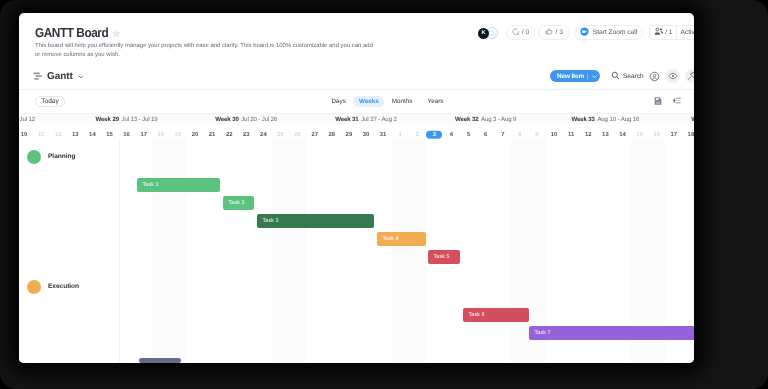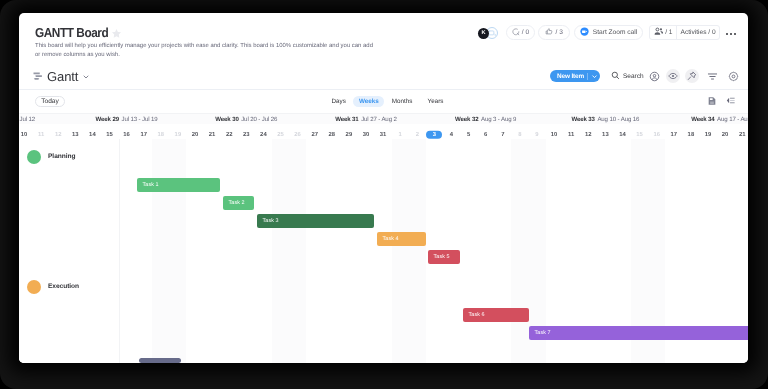--- a/index.html
+++ b/index.html
@@ -1,19 +1,19 @@
 <!DOCTYPE html>
 <html><head>
 <meta charset="utf-8">
 <style>
   *{box-sizing:border-box;margin:0;padding:0}
   html,body{width:768px;height:389px;overflow:hidden}
   body{background:#000;font-family:"Liberation Sans",sans-serif;-webkit-font-smoothing:antialiased;text-rendering:geometricPrecision}
   .bgwrap{position:absolute;left:0;top:0;width:768px;height:389px;background:#141414;border-radius:16px;overflow:hidden}
-  .card{position:absolute;left:19px;top:13px;width:729px;height:350px;background:#fff;border-radius:5px;overflow:hidden;box-shadow:0 0 18px 10px rgba(0,0,0,0.95)}
+  .card{position:absolute;left:19px;top:13px;width:675px;height:350px;background:#fff;border-radius:5px;overflow:hidden;box-shadow:0 0 18px 10px rgba(0,0,0,0.95)}
 
   
   .bhead{position:relative;height:58px;padding:12px 14px 0 16px}
   .title-row{display:flex;align-items:center}
   .btitle{font-size:13px;font-weight:700;color:#323338;letter-spacing:-0.5px;transform:scaleX(0.91);transform-origin:left center}
   .star{margin-left:-4px;display:flex;align-items:center;line-height:1;margin-top:1px}
   .bdesc{margin-top:2px;font-size:5.95px;line-height:9px;color:#676879;width:342px}
 
   
   .tr-actions{position:absolute;left:0;top:0;width:100%;height:30px}
@@ -28,21 +28,21 @@
   .pill-group{position:absolute;left:630px;top:12px;height:15px;width:71px;border:1px solid #eceef3;border-radius:3px;display:flex;align-items:stretch;background:#fff;overflow:hidden}
   .pill-group > div{display:flex;align-items:center;justify-content:center;gap:2px;font-size:6.6px;color:#505258}
   .pill-group > div:first-child{width:27px}
   .pill-group > div:last-child{width:44px}
   .pill-group > div + div{border-left:1px solid #eceef3}
   .dots{position:absolute;left:707px;top:20px;display:flex;gap:2px}
   .dots i{width:2px;height:2px;border-radius:50%;background:#323338;display:block}
 
   
   .viewrow{position:absolute;left:14px;top:57px;display:flex;align-items:center;gap:4px;height:13px}
-  .viewrow .vname{font-size:13px;font-weight:400;color:#323338;letter-spacing:-0.1px}
+  .viewrow .vname{font-size:10px;font-weight:700;color:#323338;letter-spacing:-0.1px}
 
   
   .toolbar{position:absolute;left:0;right:0;top:44px;height:26px}
   .newbtn{position:absolute;left:531px;top:13px;width:50px;height:12px;background:#3d97f0;border-radius:6px;display:flex;align-items:center;color:#fff;font-size:6.4px;font-weight:700}
   .newbtn .lbl{padding:0 0 0 7px;flex:1;letter-spacing:-0.12px;white-space:nowrap}
   .newbtn .sep{width:1px;height:7px;background:rgba(255,255,255,.32)}
   .newbtn .cv{width:12px;display:flex;align-items:center;justify-content:center}
   .tb-item{position:absolute;left:592px;top:13px;display:flex;align-items:center;gap:3px;font-size:6.5px;color:#323338;height:12px}
   .ic-btn{position:absolute;top:12px;width:14px;height:14px;border-radius:50%;display:flex;align-items:center;justify-content:center}
   #tb-person{left:628px}#tb-eye{left:647px}#tb-pin{left:666px}#tb-filter{left:686px}#tb-gear{left:707px}

